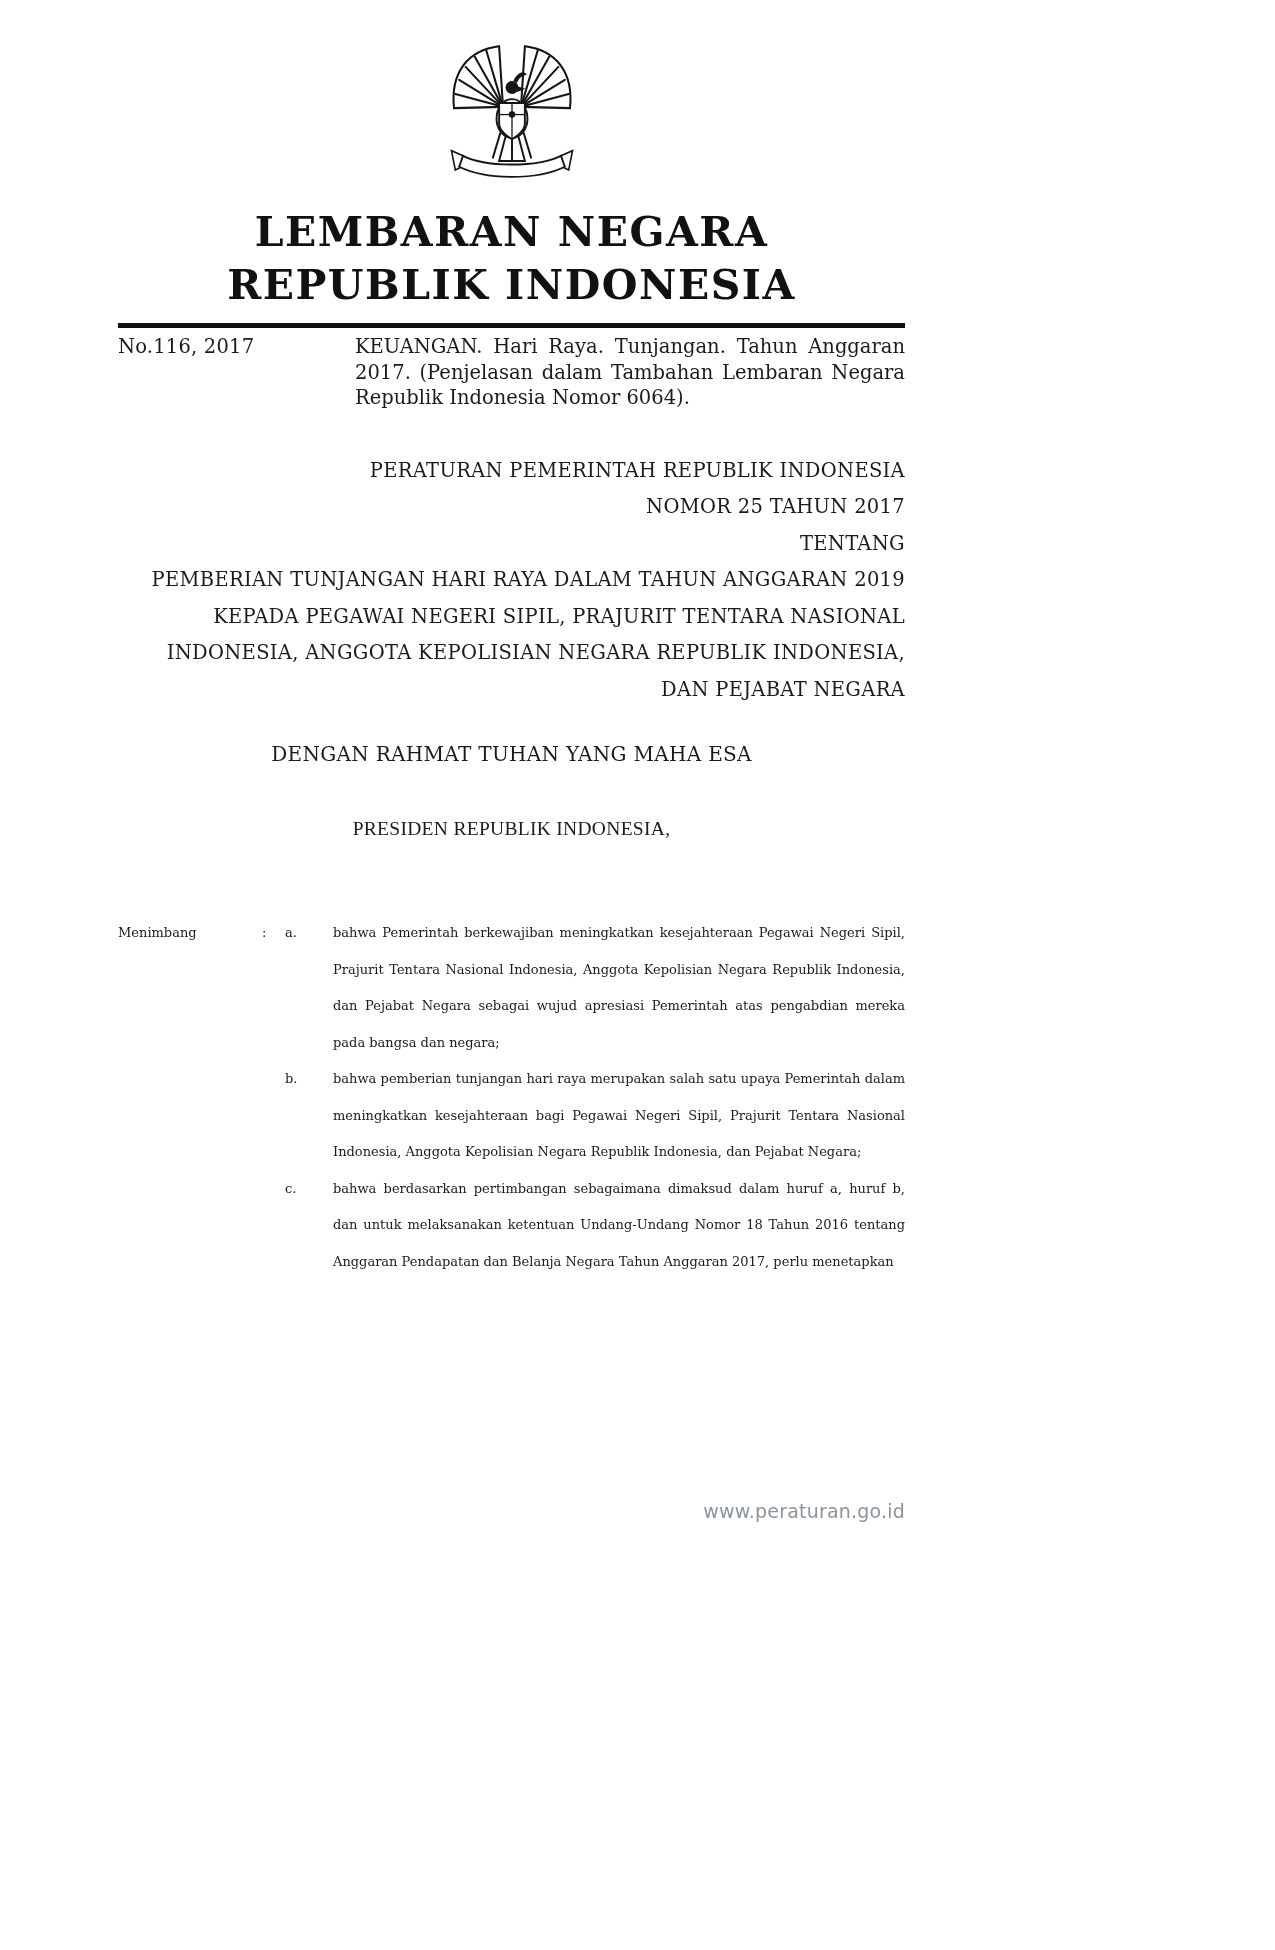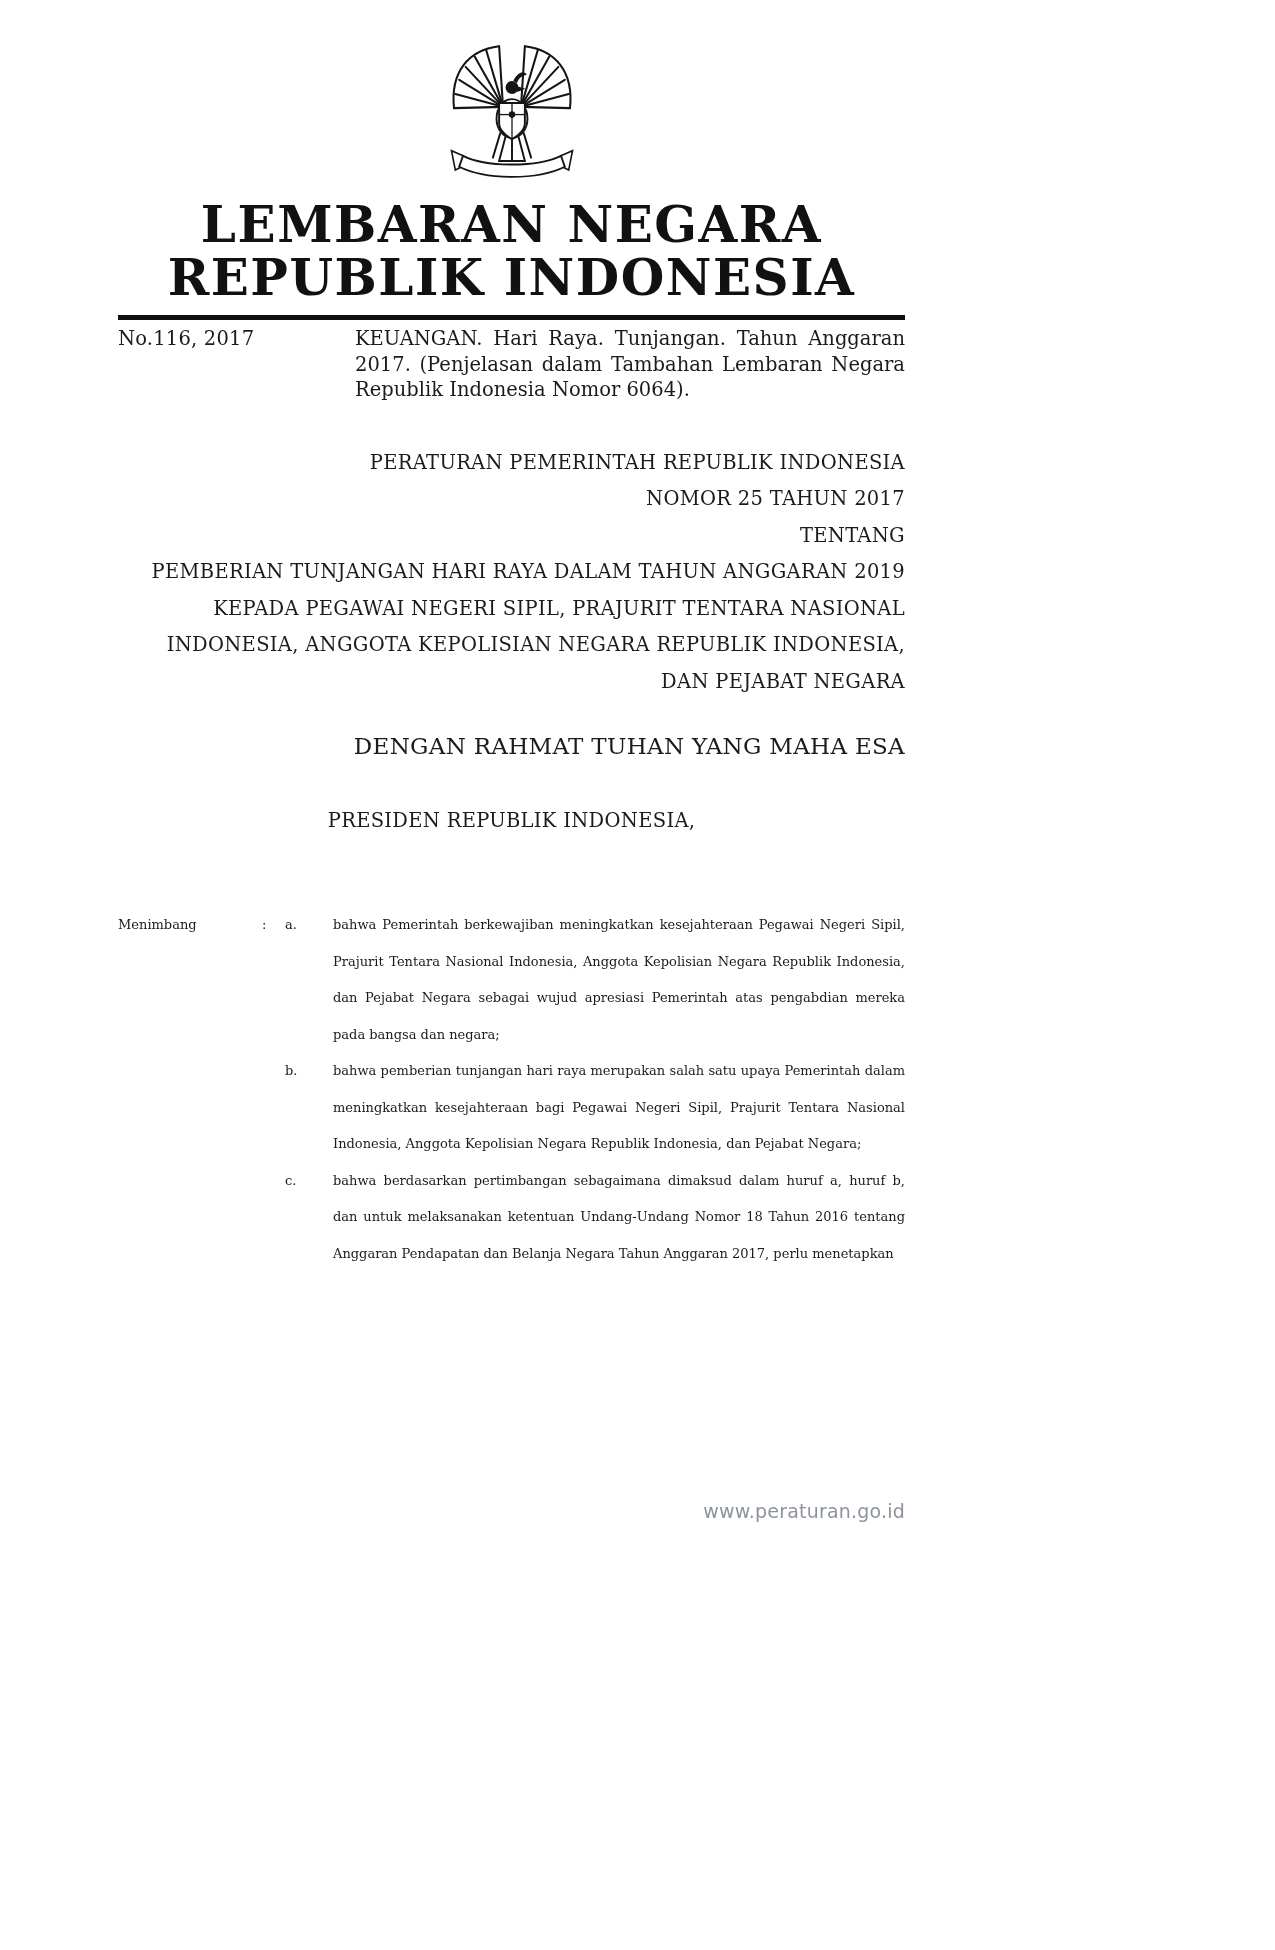--- a/index.html
+++ b/index.html
@@ -19,23 +19,23 @@
     top: 0;
     width: 787px;
   }
   .emblem {
     width: 132px;
     height: 152px;
     margin: 36px auto 0 auto;
   }
   .emblem svg { width: 100%; height: 100%; }
   .masthead {
-    margin-top: 10px;
+    margin-top: 18px;
     text-align: center;
-    font-size: 50px;
+    font-size: 41px;
     line-height: 53px;
     font-weight: 700;
     letter-spacing: 1.5px;
     color: #111111;
   }
   .rule {
     margin-top: 11px;
     height: 5px;
     background: #101010;
   }
@@ -57,31 +57,32 @@
   }
   .title-block {
     margin-top: 42px;
     text-align: right;
     font-size: 19.5px;
     line-height: 36.5px;
     letter-spacing: 0.3px;
   }
   .invocation {
     margin-top: 28px;
-    text-align: right;
-    font-size: 23px;
+    text-align: center;
+    font-size: 20px;
     line-height: 36.5px;
     letter-spacing: 0.3px;
   }
   .authority {
     margin-top: 38px;
     text-align: center;
     font-size: 19.5px;
     line-height: 36.5px;
     letter-spacing: 0.3px;
+    font-family: Liberation Serif, serif;
   }
   .consider {
     margin-top: 68px;
     display: grid;
     grid-template-columns: 144px 23px 48px 1fr;
     font-size: 13px;
     line-height: 36.5px;
   }
   .c-text { text-align: justify; }
   .footer {

